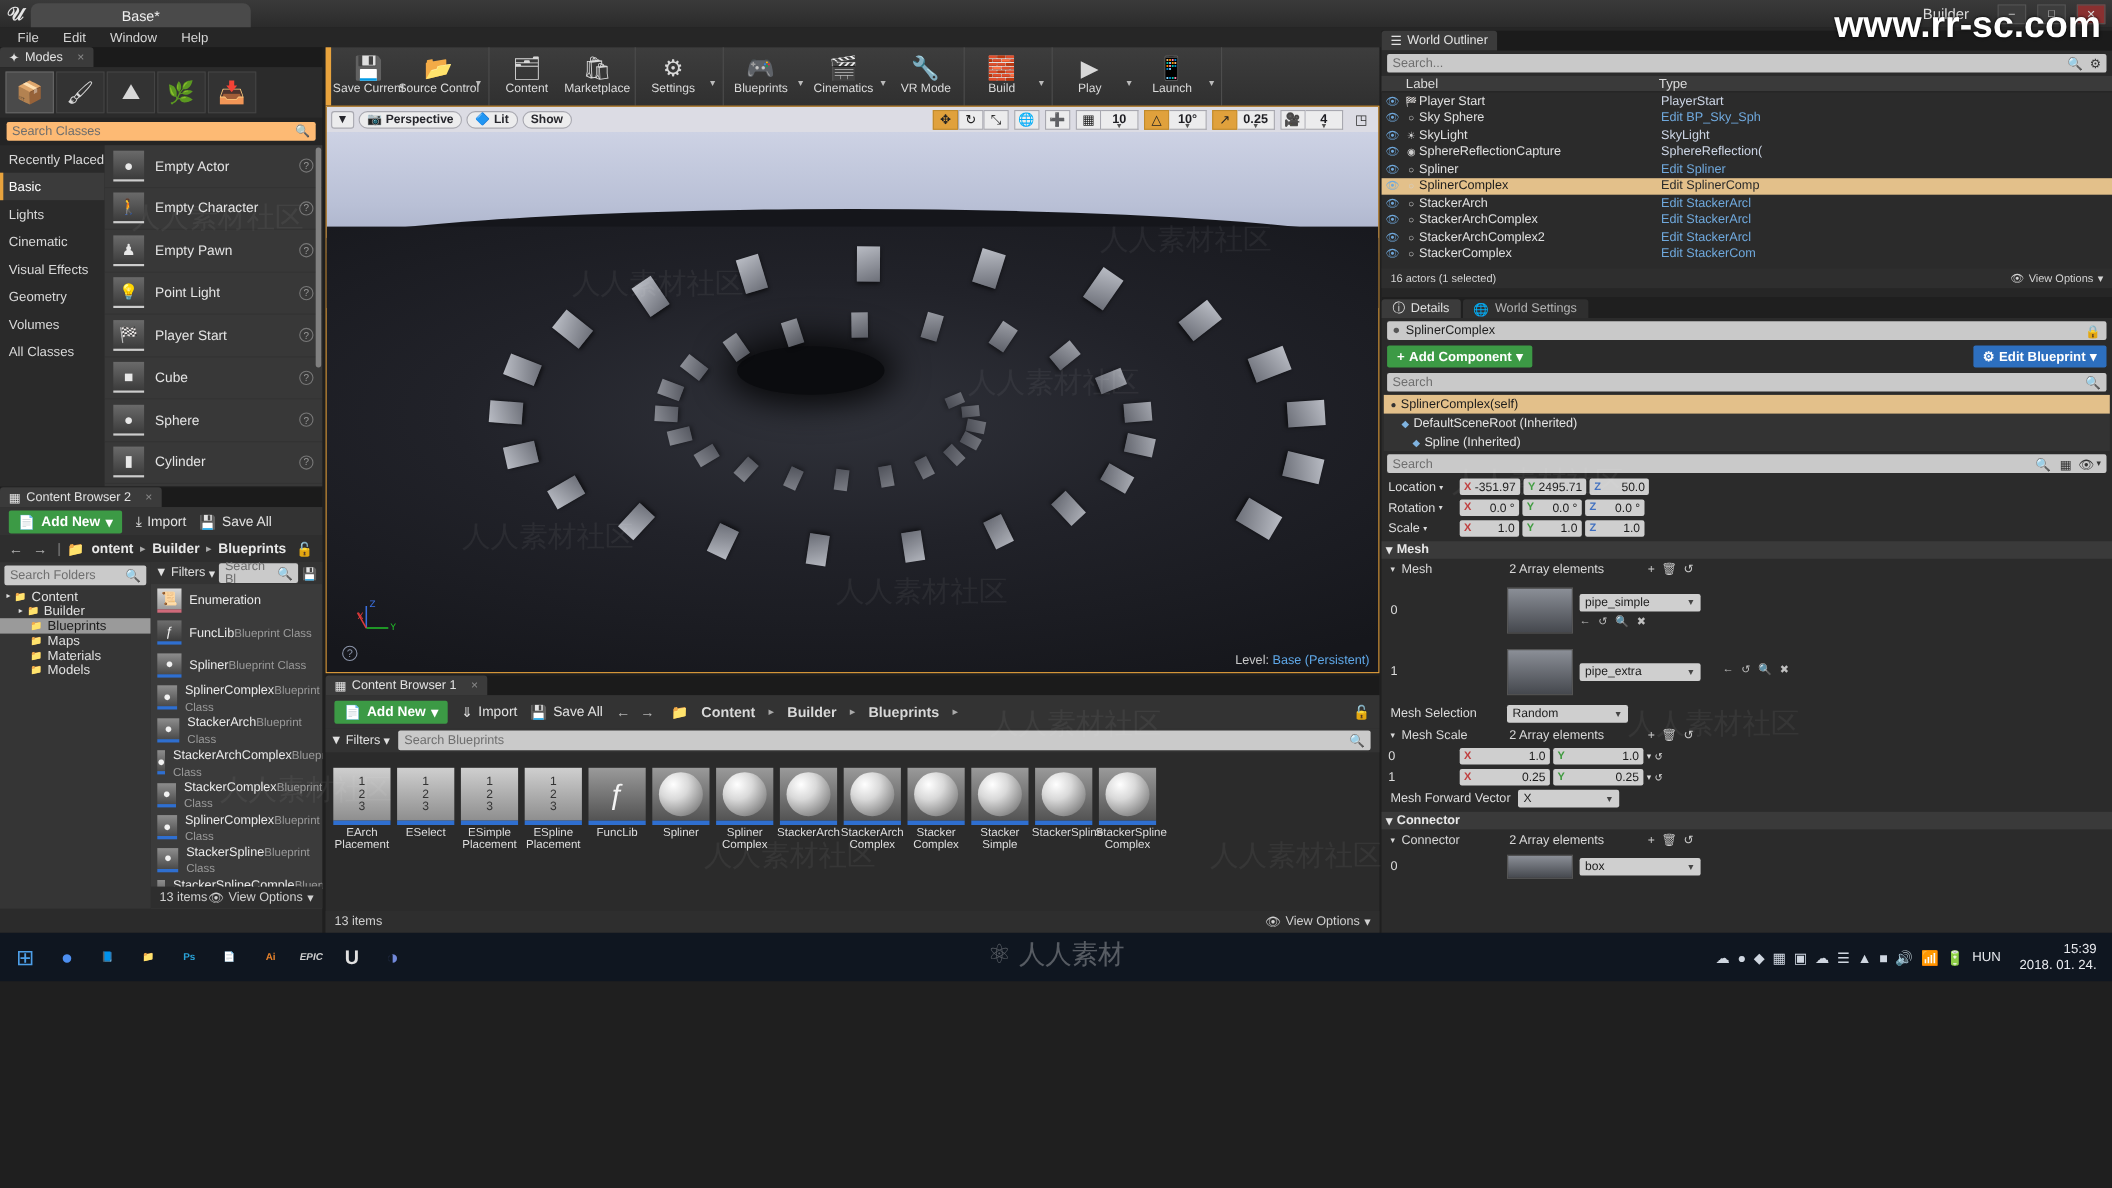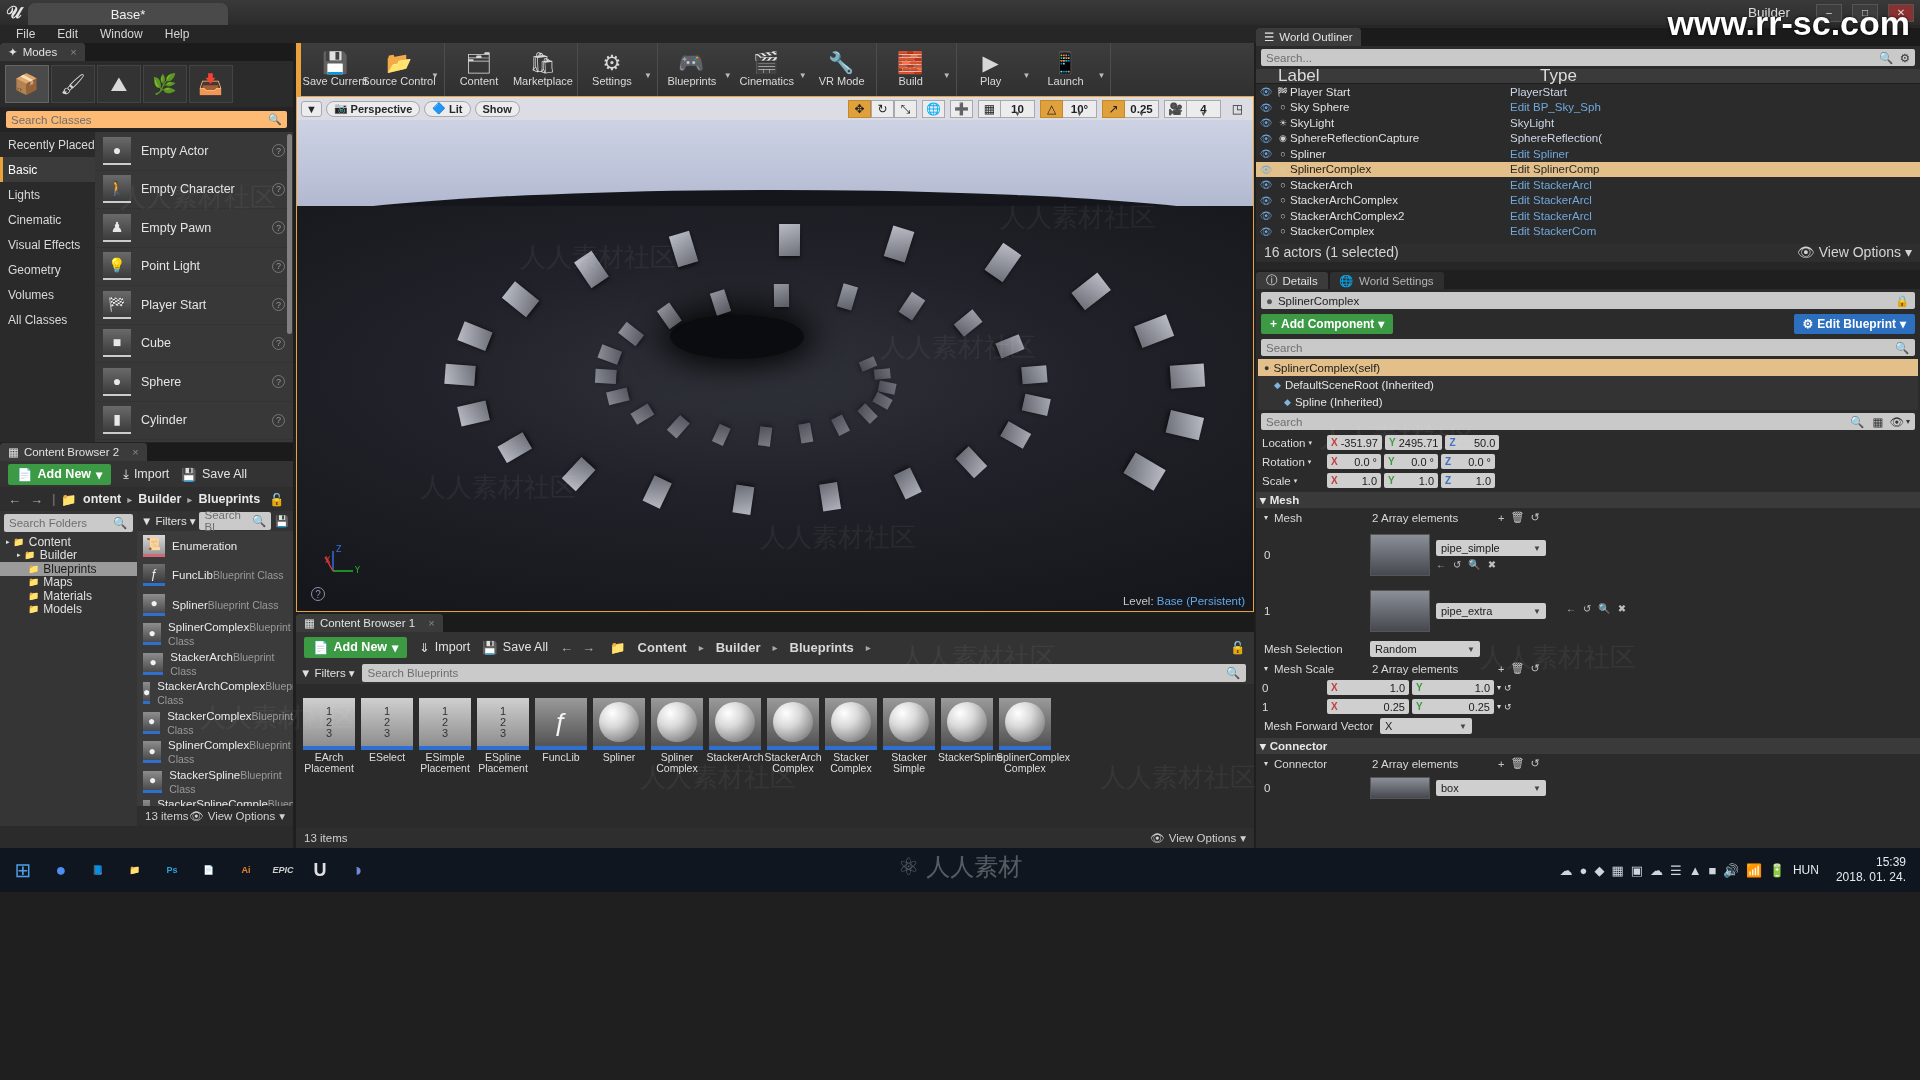--- a/index.html
+++ b/index.html
@@ -160,31 +160,31 @@
   .glabel { font-size:10.5px; color:#dedede; text-align:center; line-height:11px; width:58px; }
   .gsphere { width:40px; height:40px; border-radius:50%;
     background:radial-gradient(circle at 33% 28%, #ffffff 0%, #d9d9d9 35%, #8d8d8d 75%, #5a5a5a 100%); }
 
   
   #right { position:absolute; left:1256px; top:28px; width:664px; height:820px; background:#262626; }
   #outliner { position:absolute; left:0; top:0; width:664px; height:234px; background:#2b2b2b; }
   .ol-search { height:17px; margin:3px 5px; background:#c9c9c9; border-radius:2px;
     display:flex; align-items:center; padding:0 5px; color:#6e6e6e; font-size:11.5px; }
   .ol-head { height:15px; background:#3a3a3a; display:flex; align-items:center;
-    font-size:17px; color:#dcdcdc; border-bottom:1px solid #1e1e1e;gap:32px;}
+    font-size:12px; color:#dcdcdc; border-bottom:1px solid #1e1e1e;}
   .ol-head .c1 { width:252px; padding-left:22px; }
   .olrow { height:15.5px; display:flex; align-items:center; font-size:11.5px; color:#e0e0e0; }
   .olrow.sel { background:#e3c08a; color:#1c1c1c; }
   .ol-eye { width:20px; text-align:center; font-size:10px; color:#6fa8dc; }
   .ol-ico { width:14px; text-align:center; font-size:9px; color:#cfcfcf; }
   .ol-label { width:220px; }
   .ol-type { width:150px; color:#cdd6e6; }
   .olrow.sel .ol-type { color:#2a2a2a; }
   #ol-status { position:absolute; bottom:0; left:0; width:100%; height:18px; background:#2e2e2e;
-    display:flex; align-items:flex-start; padding:0 8px; font-size:14px; color:#d4d4d4; }
+    display:flex; align-items:center; padding:0 8px; font-size:10px; color:#d4d4d4; }
   #ol-status .right { margin-left:auto; display:flex; align-items:center; gap:4px; }
 
   #details { position:absolute; left:0; top:242px; width:664px; height:578px; background:#2b2b2b; }
   .det-tabs { height:19px; display:flex; align-items:flex-end; gap:2px; background:#1f1f1f; }
   .det-tab { height:17px; background:#3b3b3b; display:flex; align-items:center; gap:5px;
     padding:0 10px; font-size:11.5px; color:#e0e0e0; border-radius:3px 3px 0 0; }
   .det-tab.inactive { background:#2f2f2f; color:#b4b4b4; }
   .name-row { height:17px; margin:3px 5px; background:#c9c9c9; border-radius:2px;
     display:flex; align-items:center; padding:0 5px; gap:5px; font-size:11.5px; color:#202020; }
   .btn-row { display:flex; align-items:center; gap:6px; padding:2px 5px; }
@@ -775,21 +775,21 @@
       <div class="gcell">
         <div class="gthumb">
           <div class="gsphere"></div>
         </div>
         <span class="glabel">StackerSpline</span>
       </div>
       <div class="gcell">
         <div class="gthumb">
           <div class="gsphere"></div>
         </div>
-        <span class="glabel">SplinerComplex Complex</span>
+        <span class="glabel">StackerSpline Complex</span>
       </div>
     </div>
   <div class="cb-status">
     <span>13 items</span>
     <span class="right">
       <span>👁</span>
       <span>View Options</span>
       <span>▾</span>
     </span>
   </div>

